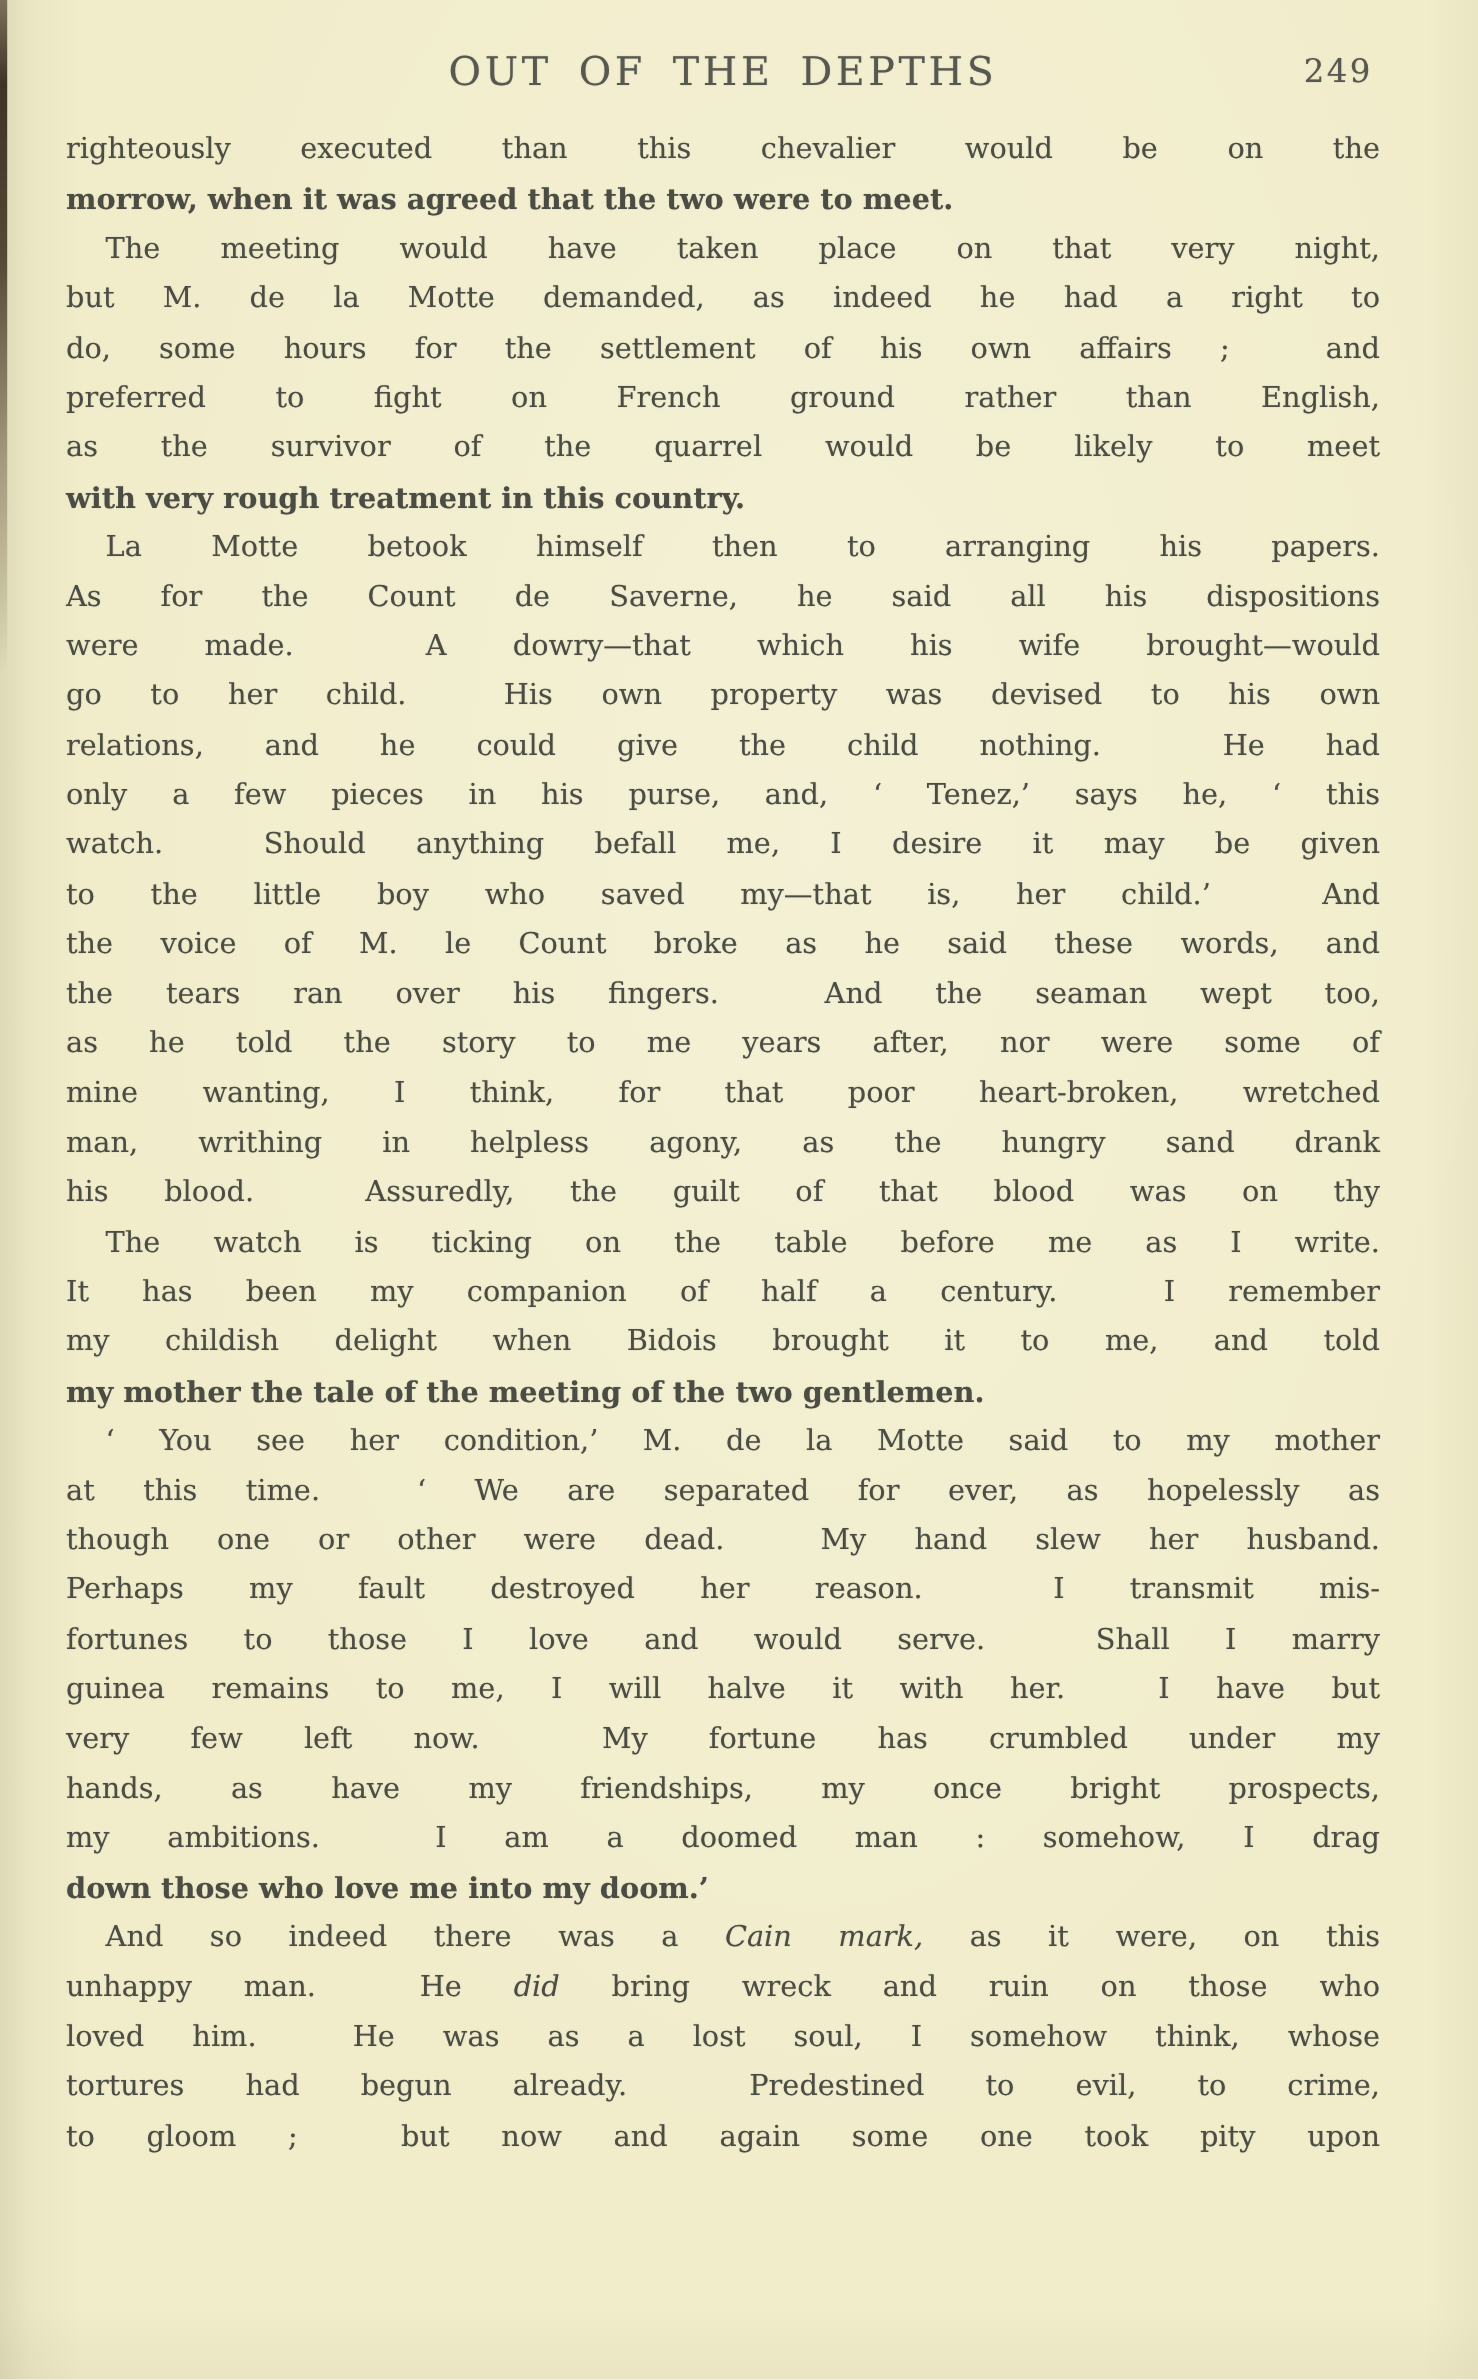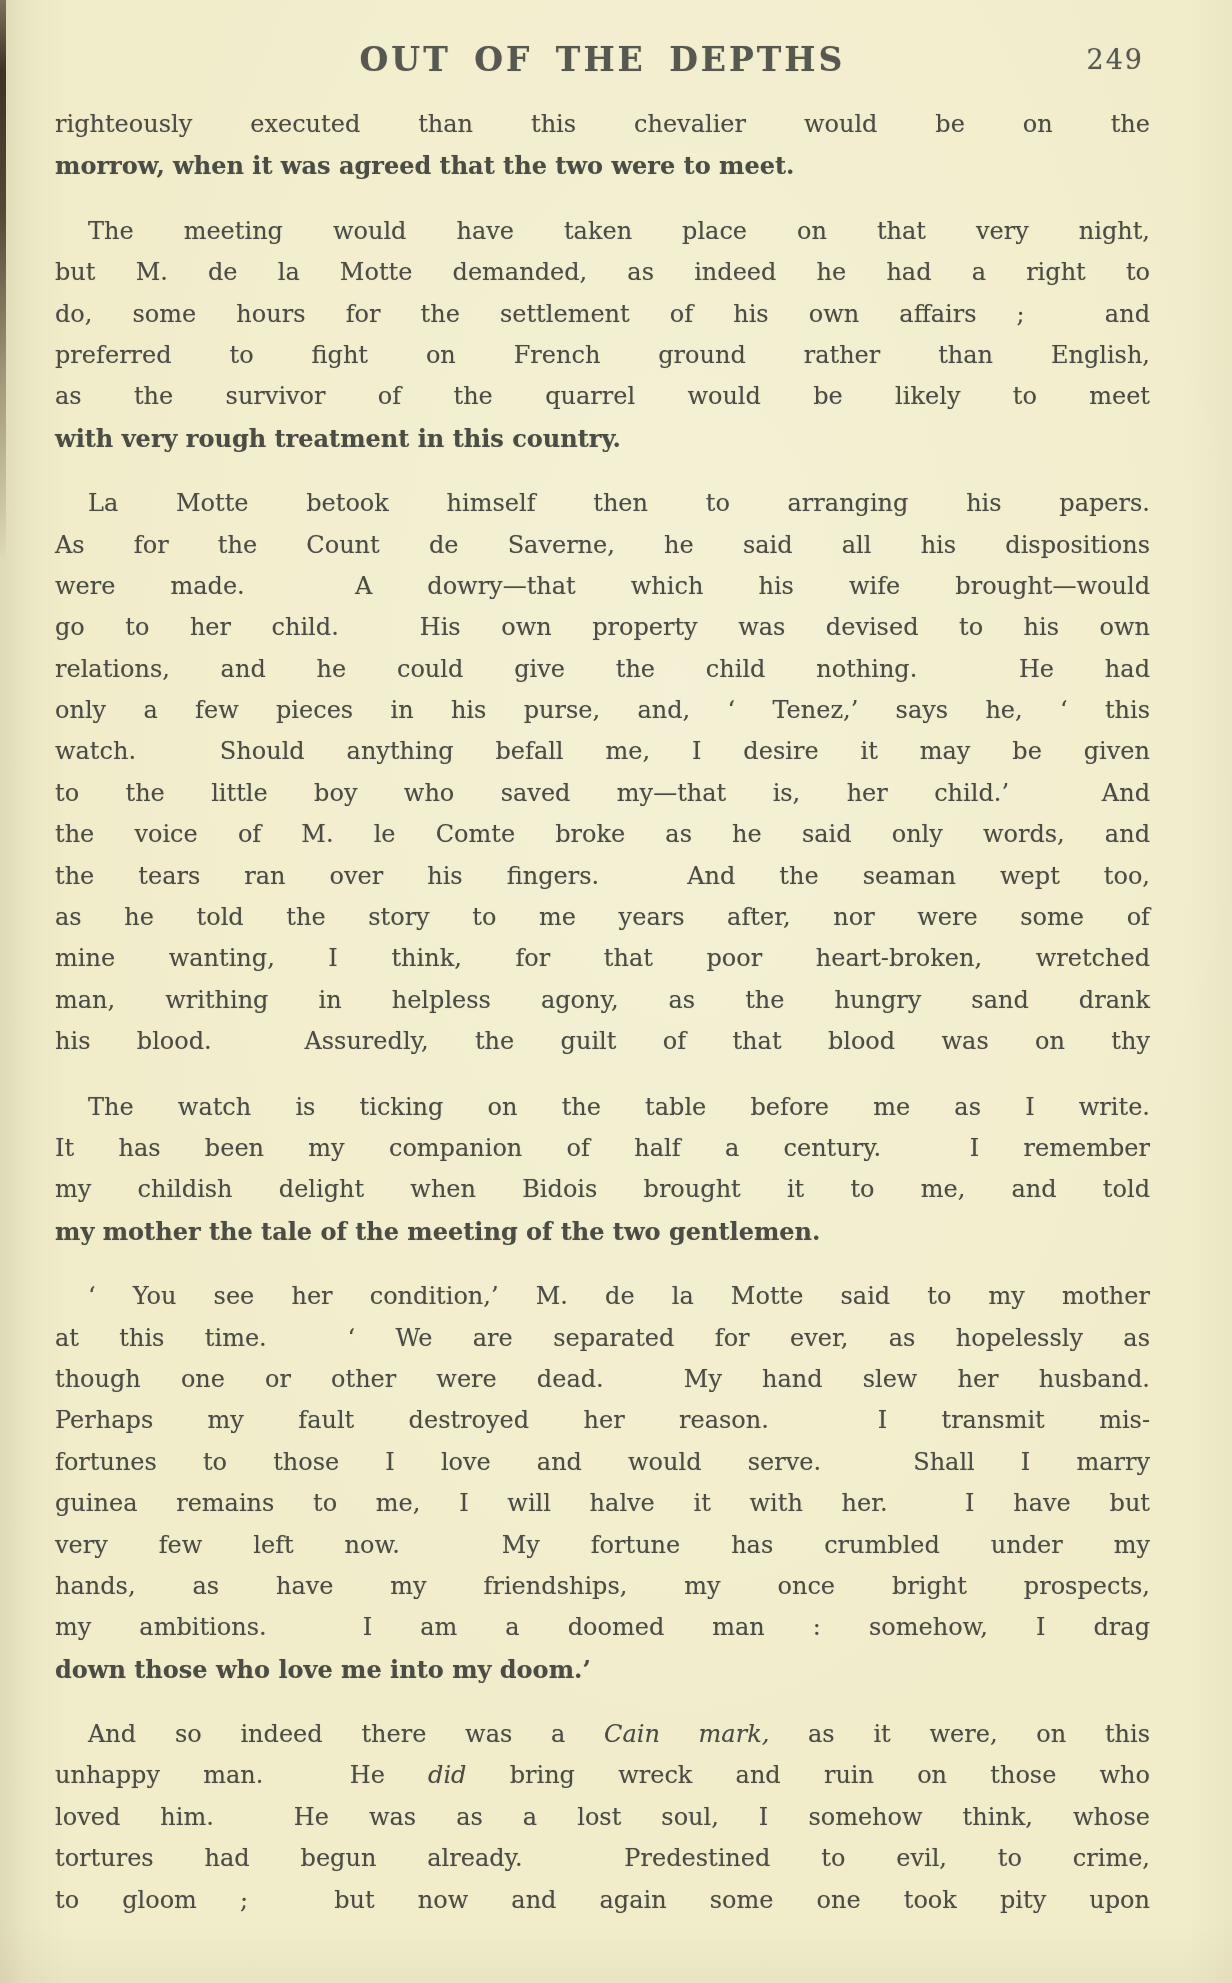--- a/index.html
+++ b/index.html
@@ -33,21 +33,20 @@
     position: absolute;
     left: 55px; top: 40px; width: 1095px; height: 40px;
   }
   .header-title {
     position: absolute; left: 0; right: 0;
     text-align: center;
     font-size: 33px; line-height: 40px;
     letter-spacing: 3px; word-spacing: 9px;
     color: #575850;
     text-shadow: 0 0 1px rgba(87,88,80,0.45);
-    font-weight: bold;
   }
   .header-page-number {
     position: absolute; right: 6px; top: 0;
     font-size: 27px; line-height: 40px;
     letter-spacing: 2px;
     color: #575850;
     text-shadow: 0 0 1px rgba(87,88,80,0.45);
   }
   .body-text {
     position: absolute;
@@ -57,21 +56,21 @@
     text-shadow: 0 0 1px rgba(75,76,68,0.35);
   }
   .para { margin: 0; padding: 0; }
   .line {
     height: 41.4px; line-height: 41.4px;
     text-align: justify;
     text-align-last: justify;
     white-space: pre-wrap;
   }
   .line.endline { text-align-last: left; font-weight: bold; }
-  .line.indent { text-indent: 33px; margin-top: 24px; }
+  .line.indent { text-indent: 33px; }
   .it { font-style: italic; }
 </style>
 </head>
 <body>
 
 <div class="page">
   <div class="edge-shadow"></div>
 
   <div class="header-row">
     <div class="header-title">OUT OF THE DEPTHS</div>
@@ -93,21 +92,21 @@
       </div>
       <div class="para">
         <div class="line indent"><span>La Motte betook himself then to arranging his papers.</span></div>
         <div class="line"><span>As for the Count de Saverne, he said all his dispositions</span></div>
         <div class="line"><span>were made.  A dowry—that which his wife brought—would</span></div>
         <div class="line"><span>go to her child.  His own property was devised to his own</span></div>
         <div class="line"><span>relations, and he could give the child nothing.  He had</span></div>
         <div class="line"><span>only a few pieces in his purse, and, ‘ Tenez,’ says he, ‘ this</span></div>
         <div class="line"><span>watch.  Should anything befall me, I desire it may be given</span></div>
         <div class="line"><span>to the little boy who saved my—that is, her child.’  And</span></div>
-        <div class="line"><span>the voice of M. le Comte broke as he said only words, and</span></div>
+        <div class="line"><span>the voice of M. le Count broke as he said these words, and</span></div>
         <div class="line"><span>the tears ran over his fingers.  And the seaman wept too,</span></div>
         <div class="line"><span>as he told the story to me years after, nor were some of</span></div>
         <div class="line"><span>mine wanting, I think, for that poor heart-broken, wretched</span></div>
         <div class="line"><span>man, writhing in helpless agony, as the hungry sand drank</span></div>
         <div class="line"><span>his blood.  Assuredly, the guilt of that blood was on thy</span></div>
       </div>
       <div class="para">
         <div class="line indent"><span>The watch is ticking on the table before me as I write.</span></div>
         <div class="line"><span>It has been my companion of half a century.  I remember</span></div>
         <div class="line"><span>my childish delight when Bidois brought it to me, and told</span></div>

